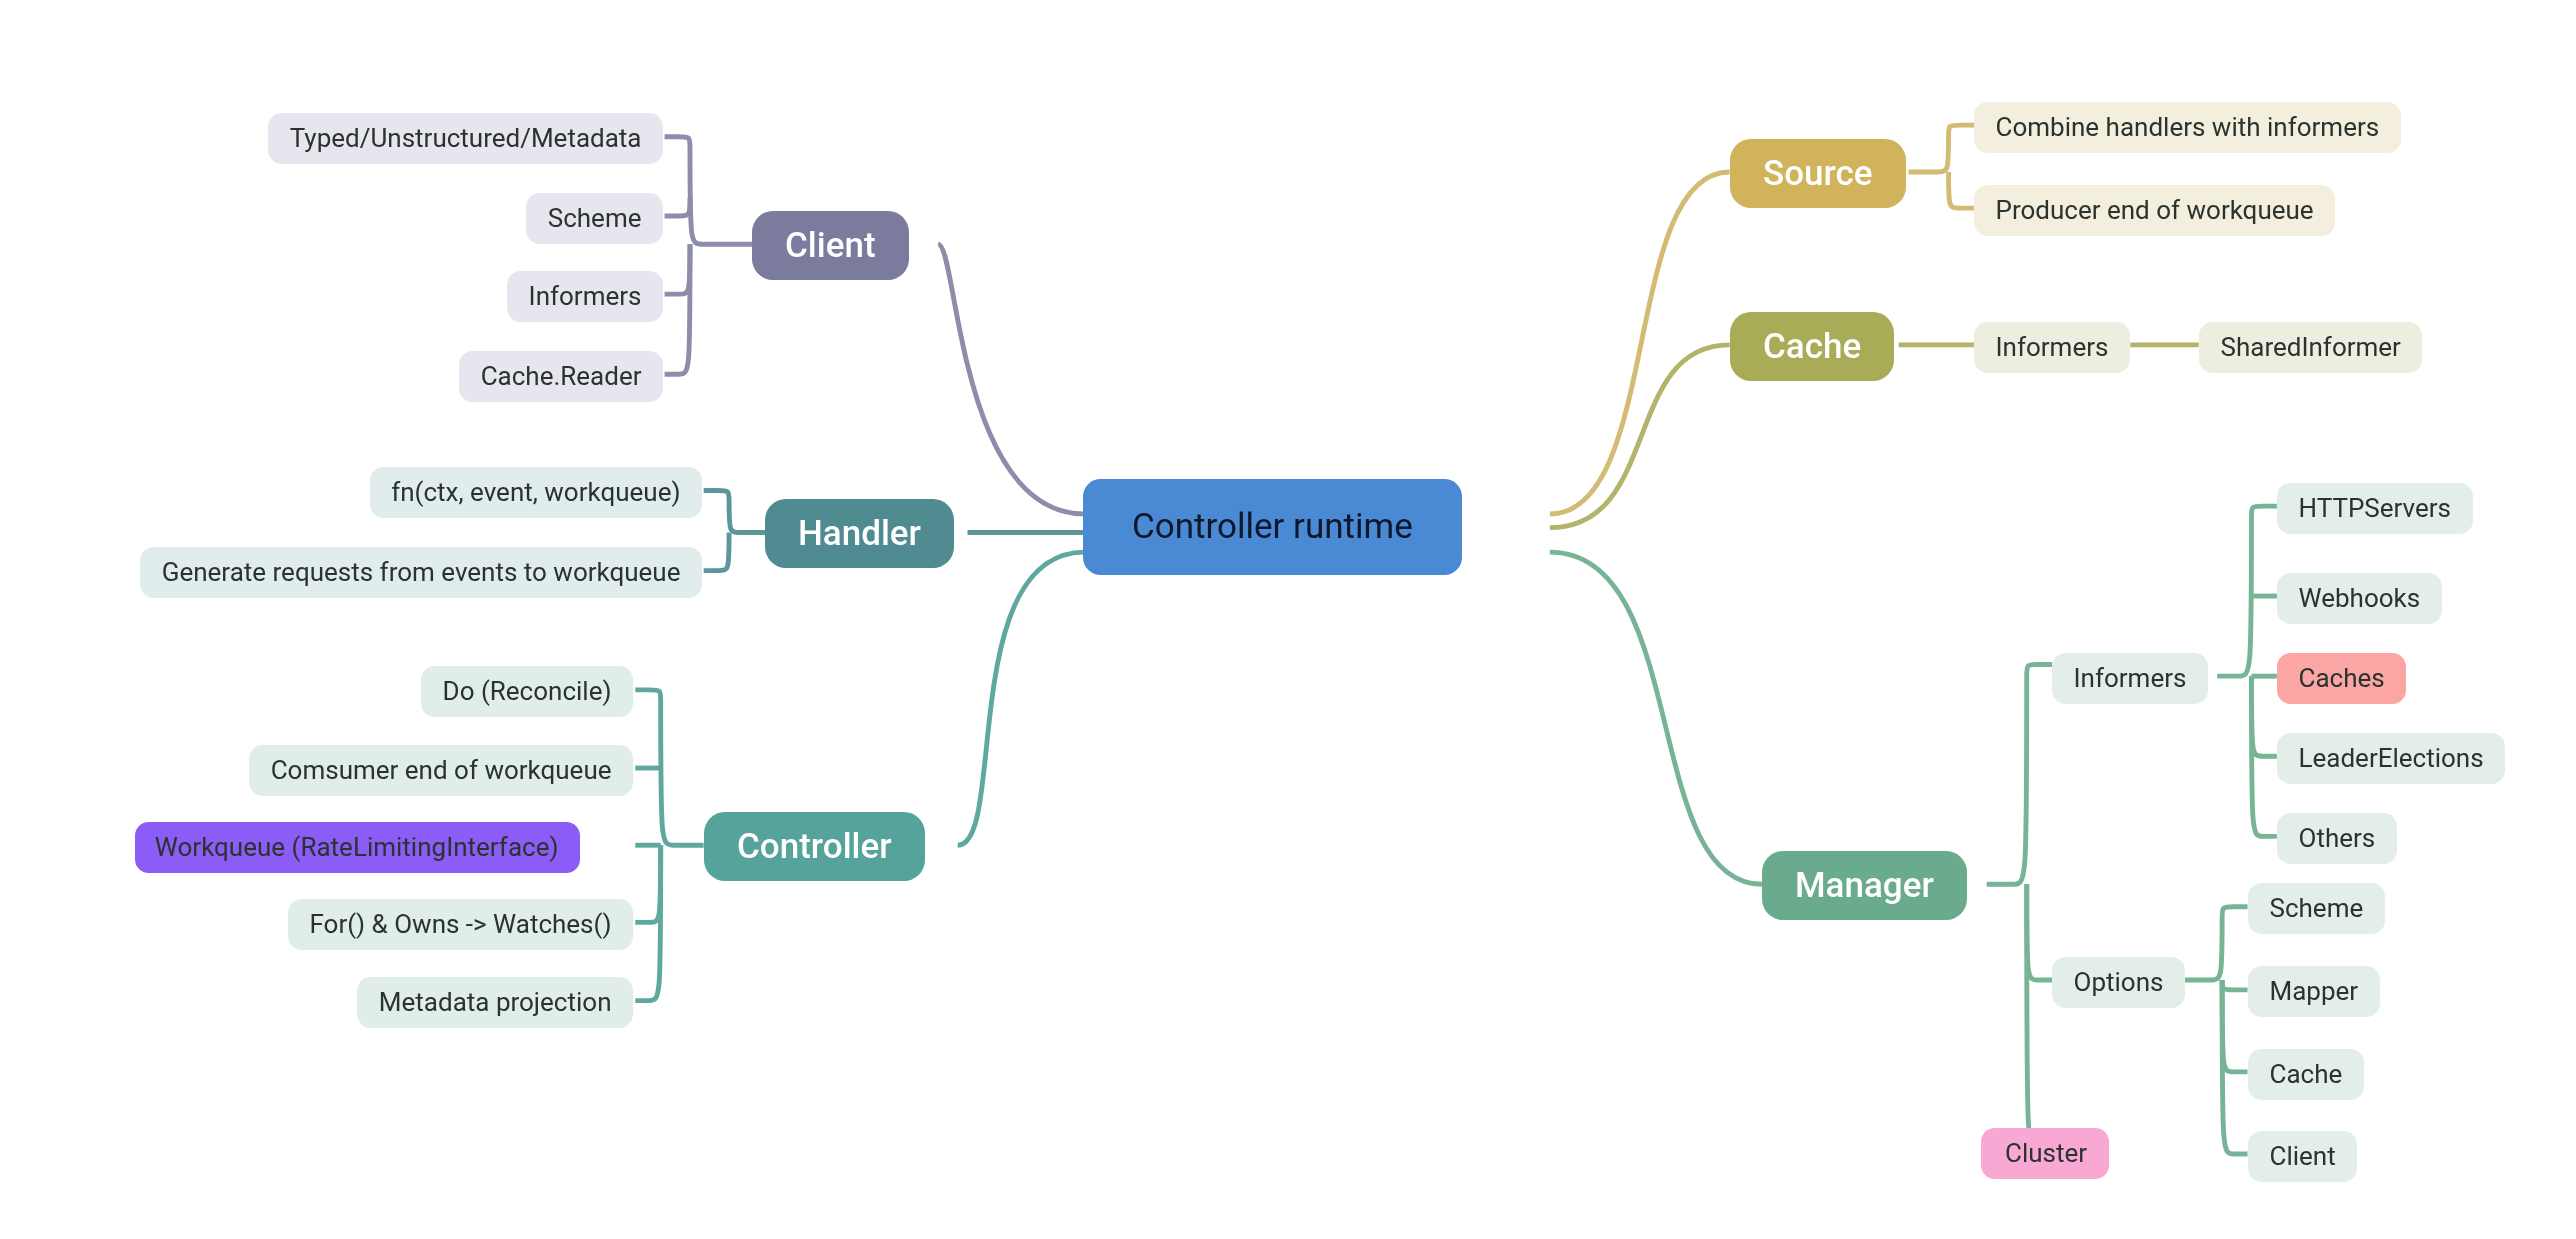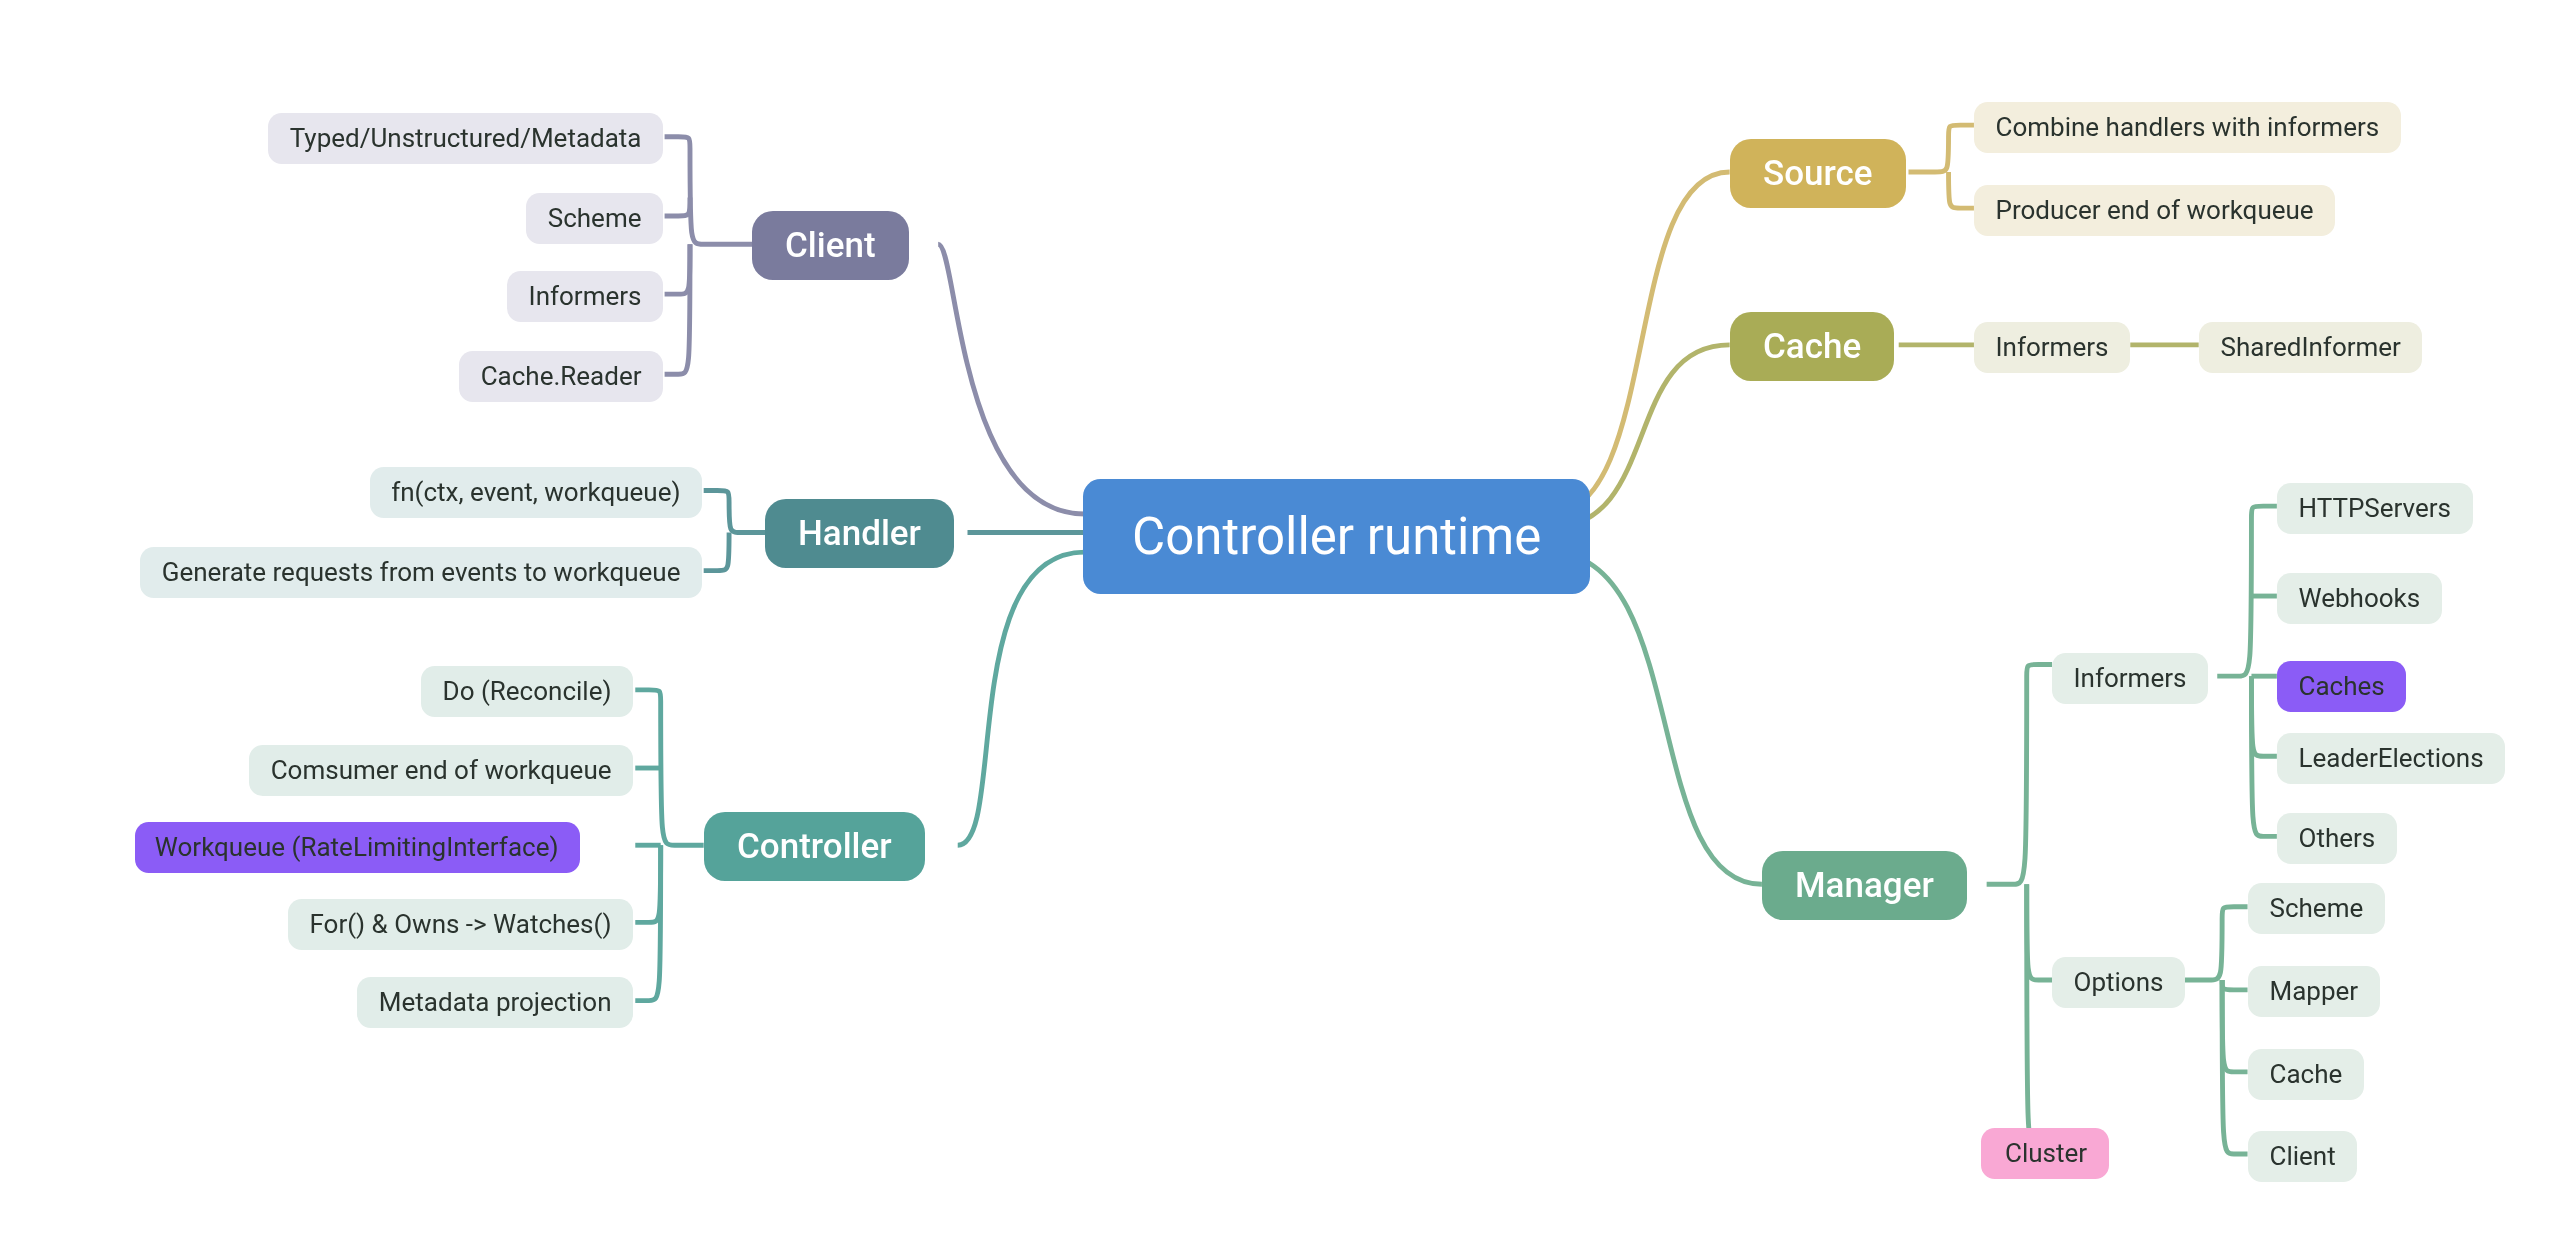--- a/index.html
+++ b/index.html
@@ -16,22 +16,22 @@
     position: absolute;
     border-radius: 13.7px;
     padding: 13.7px 29px;
     font-size: 29px;
     white-space: nowrap;
     line-height: 1.2;
     box-sizing: border-box;
   }
   .root {
     background: #4a8ad4;
-    color: #ffffff;
-    font-size: 51px;
+    color: #0f172a;
+    font-size: 35px;
     padding: 27px 49px;
     border-radius: 17.6px;
     font-weight: 400;
   }
   .branch {
     color: #ffffff;
     font-size: 35px;
     padding: 13.7px 33px;
     font-weight: 500;
     border-radius: 21px;
@@ -135,21 +135,21 @@
 <div class="node leaf" style="left:1974px; top:322px; background:#eeeee0;">Informers</div>
 <div class="node sub" style="left:2199px; top:322px; background:#eeeee0;">SharedInformer</div>
 
 <div class="node branch" style="left:1762px; top:851px; background:#6bab8d;">Manager</div>
 <div class="node leaf" style="left:2052px; top:653px; background:#e4eee8;">Informers</div>
 <div class="node leaf" style="left:2052px; top:957px; background:#e4eee8;">Options</div>
 <div class="node leaf" style="left:1981px; top:1128px; background:#f9a8d4;padding-left:24px;">Cluster</div>
 
 <div class="node sub" style="left:2277px; top:483px; background:#e4eee8;">HTTPServers</div>
 <div class="node sub" style="left:2277px; top:573px; background:#e4eee8;">Webhooks</div>
-<div class="node sub" style="left:2277px; top:653px; background:#8b5cf6;margin-top:8px;">Caches</div>
+<div class="node sub" style="left:2277px; top:653px; background:#fca5a5;">Caches</div>
 <div class="node sub" style="left:2277px; top:733px; background:#e4eee8;">LeaderElections</div>
 <div class="node sub" style="left:2277px; top:813px; background:#e4eee8;">Others</div>
 
 <div class="node sub" style="left:2248px; top:883px; background:#e4eee8;">Scheme</div>
 <div class="node sub" style="left:2248px; top:966px; background:#e4eee8;">Mapper</div>
 <div class="node sub" style="left:2248px; top:1049px; background:#e4eee8;">Cache</div>
 <div class="node sub" style="left:2248px; top:1131px; background:#e4eee8;">Client</div>
 
 
 </body></html>

